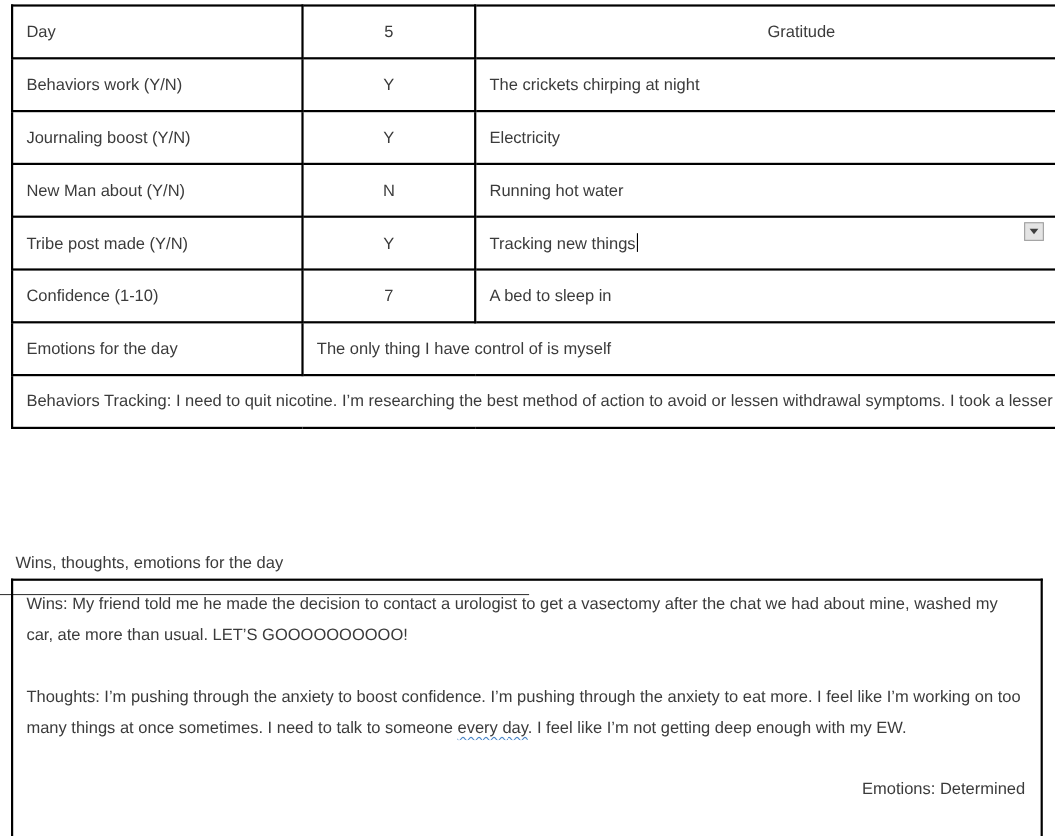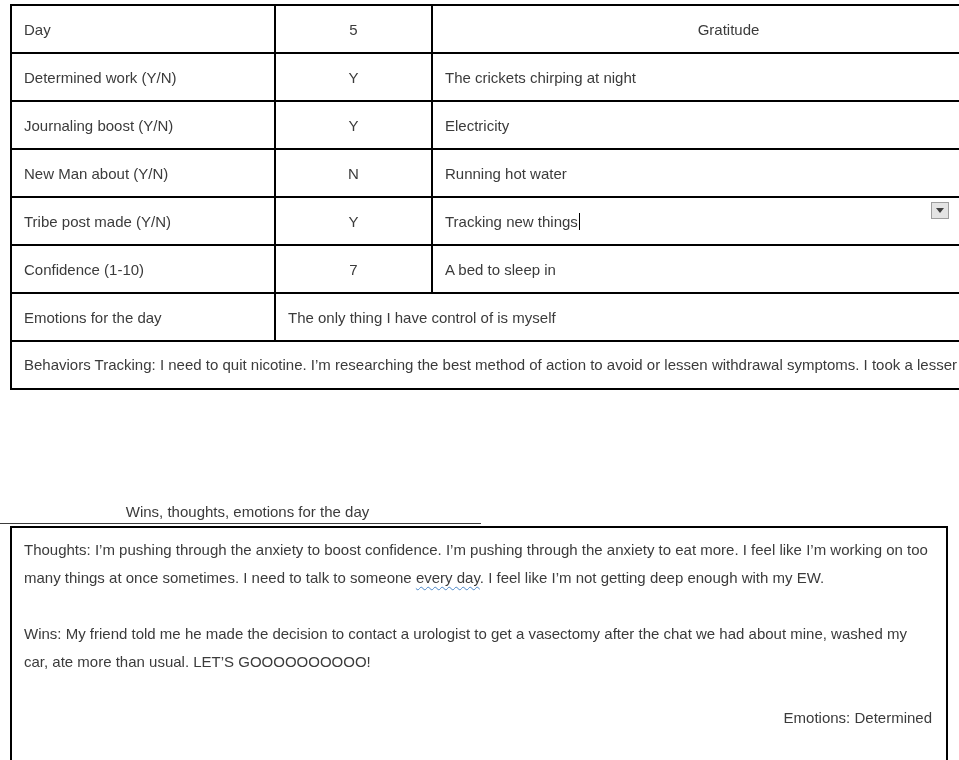--- a/index.html
+++ b/index.html
@@ -75,24 +75,23 @@
     border-top: 5px solid #3f3f3f;
   }
 
   
   .wins-heading {
     position: absolute;
     left: 0;
     top: 503px;
     width: 481px;
     box-sizing: border-box;
-    padding: 0 0 3px 14px;
+    padding: 0 0 20px 14px;
     border-bottom: 1.5px solid #3c3c3c;
     white-space: nowrap;
-    text-align: center;
   }
   .wins-box {
     position: absolute;
     left: 10px;
     top: 526px;
     width: 938px;
     height: 260px;
     box-sizing: border-box;
     border: 2px solid #000000;
     border-bottom: none;
@@ -115,21 +114,21 @@
 <div class="page">
 
   <table class="tracker">
     <tbody>
       <tr class="head-row">
         <td class="col-label">Day</td>
         <td class="col-value">5</td>
         <td class="col-grat">Gratitude</td>
       </tr>
       <tr>
-        <td class="col-label">Determined work (Y/N)</td>
+        <td class="col-label">Behaviors work (Y/N)</td>
         <td class="col-value">Y</td>
         <td class="col-grat">The crickets chirping at night</td>
       </tr>
       <tr>
         <td class="col-label">Journaling boost (Y/N)</td>
         <td class="col-value">Y</td>
         <td class="col-grat">Electricity</td>
       </tr>
       <tr>
         <td class="col-label">New Man about (Y/N)</td>
@@ -158,18 +157,18 @@
     </tbody>
   </table>
 
   <div class="dropdown-btn">
     <span class="arrow"></span>
   </div>
 
   <div class="wins-heading">Wins, thoughts, emotions for the day</div>
 
   <div class="wins-box">
+    <p>Wins: My friend told me he made the decision to contact a urologist to get a vasectomy after the chat we had about mine, washed my car, ate more than usual. LET’S GOOOOOOOOOO!</p>
     <p><span>Thoughts: I’m pushing through the anxiety to boost confidence. I’m pushing through the anxiety to eat more. I feel like I’m working on too many things at once sometimes. I need to talk to someone </span><span class="grammar-squiggle">every day</span><span>. I feel like I’m not getting deep enough with my EW.</span></p>
-    <p>Wins: My friend told me he made the decision to contact a urologist to get a vasectomy after the chat we had about mine, washed my car, ate more than usual. LET’S GOOOOOOOOOO!</p>
     <p>Emotions: Determined</p>
   </div>
 
 </div>
 
 </body></html>

